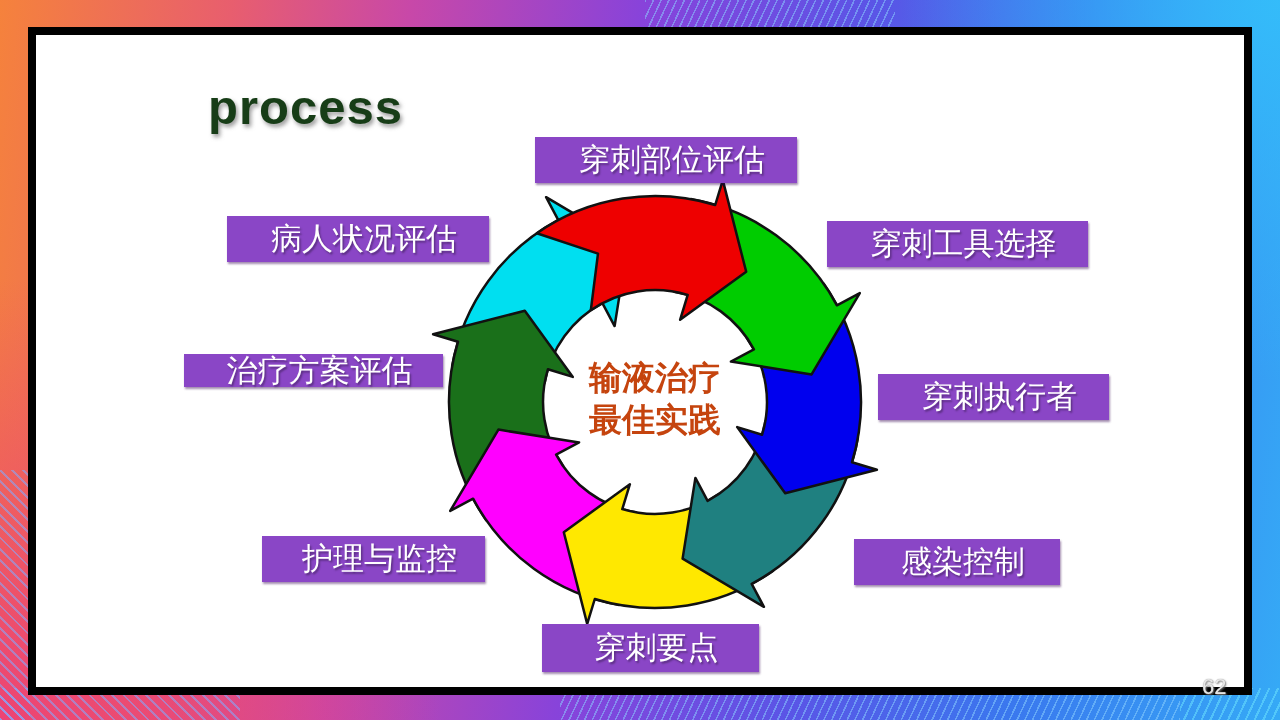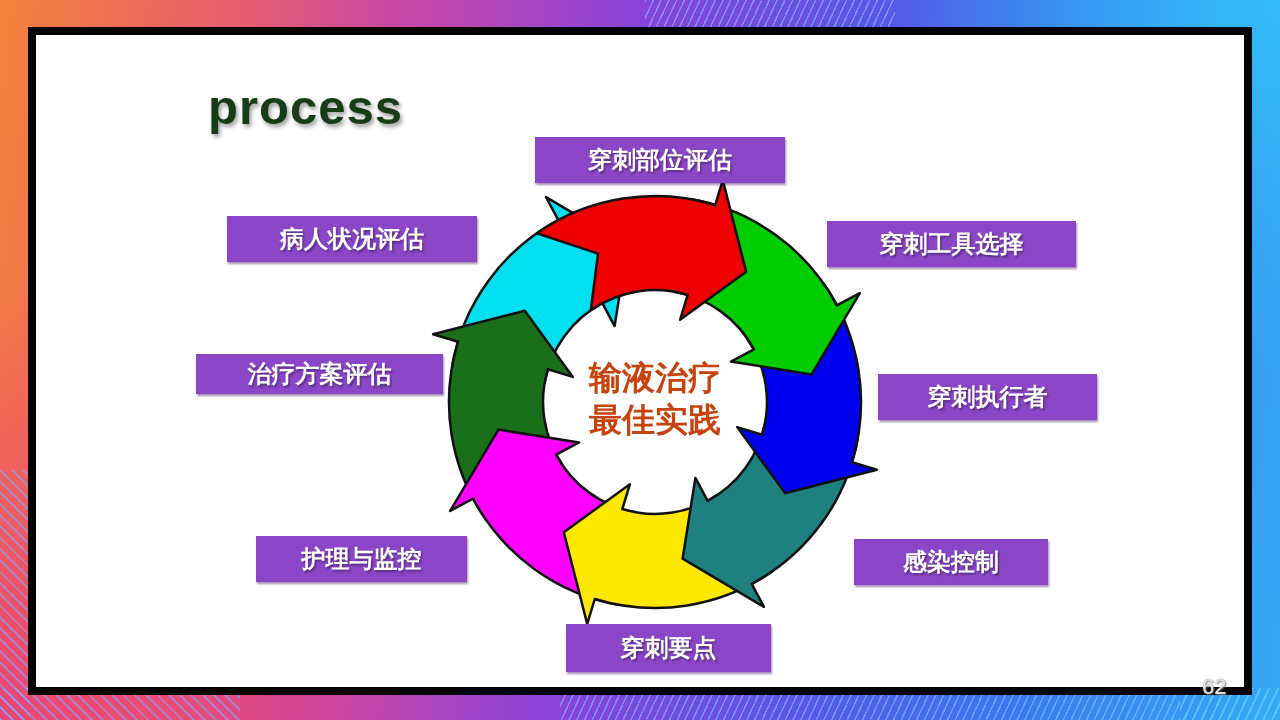--- a/index.html
+++ b/index.html
@@ -29,23 +29,24 @@
     font-size:49px;font-weight:700;letter-spacing:1px;
     color:var(--title-color,#173D17);
     text-shadow:2px 3px 4px rgba(90,90,90,.6);
   }
   .lbl{
     position:absolute;z-index:4;
     display:flex;align-items:center;justify-content:center;
     background:var(--label-bg,#8A46C6);
     color:var(--label-text,#FFFFFF);
     font-family:"Liberation Serif",serif;
-    font-size:24px;font-weight:700;white-space:nowrap;
+    font-size:31px;font-weight:400;white-space:nowrap;
     text-shadow:1.5px 1.5px 2px rgba(0,0,0,.35);
     box-shadow:1px 2px 2px rgba(50,0,80,.45);
+    padding-left:12px;
   }
   #cycle-svg{position:absolute;left:369px;top:117px;width:500px;height:500px;z-index:3;}
   .center-text{
     position:absolute;z-index:4;left:469px;top:322px;width:300px;
     text-align:center;font-family:"Liberation Serif",serif;
     font-size:33px;font-weight:700;line-height:1.28;
     color:var(--center-color,#C5440E);
   }
   .pagenum{
     position:absolute;z-index:6;left:1202px;top:674px;
@@ -79,20 +80,20 @@
 
     <div class="center-text">
       <div>输液治疗</div>
       <div>最佳实践</div>
     </div>
 
     <div class="lbl" style="left:499px;top:102px;width:250px;height:46px;">穿刺部位评估</div>
     <div class="lbl" style="left:791px;top:186px;width:249px;height:46px;">穿刺工具选择</div>
     <div class="lbl" style="left:842px;top:339px;width:219px;height:46px;">穿刺执行者</div>
     <div class="lbl" style="left:818px;top:504px;width:194px;height:46px;">感染控制</div>
-    <div class="lbl" style="left:530px;top:589px;width:205px;height:48px;">穿刺要点</div>
-    <div class="lbl" style="left:220px;top:501px;width:211px;height:46px;">护理与监控</div>
-    <div class="lbl" style="left:160px;top:319px;width:247px;height:40px;">治疗方案评估</div>
+    <div class="lbl" style="left:506px;top:589px;width:205px;height:48px;">穿刺要点</div>
+    <div class="lbl" style="left:226px;top:501px;width:211px;height:46px;">护理与监控</div>
+    <div class="lbl" style="left:148px;top:319px;width:247px;height:33px;">治疗方案评估</div>
     <div class="lbl" style="left:191px;top:181px;width:250px;height:46px;text-align:center;">病人状况评估</div>
   </div>
 
   <div class="pagenum">62</div>
 </div>
 
 </body></html>

